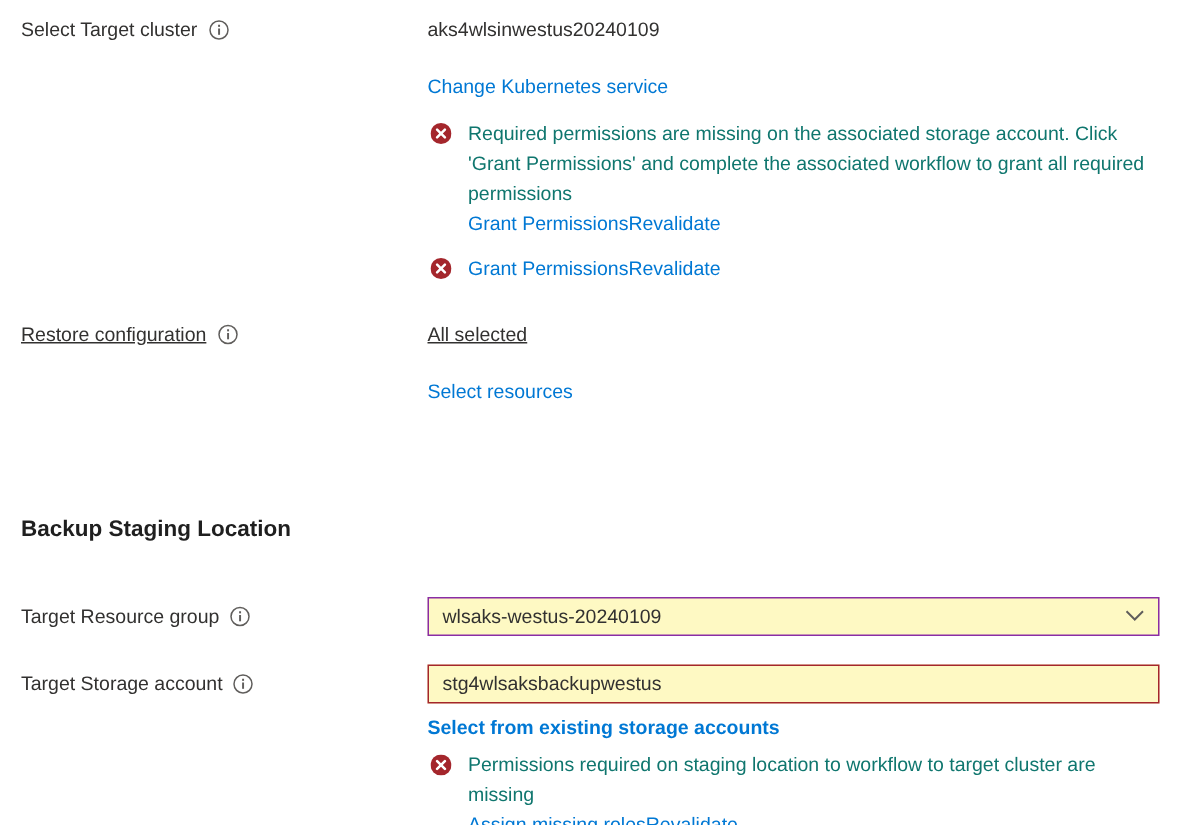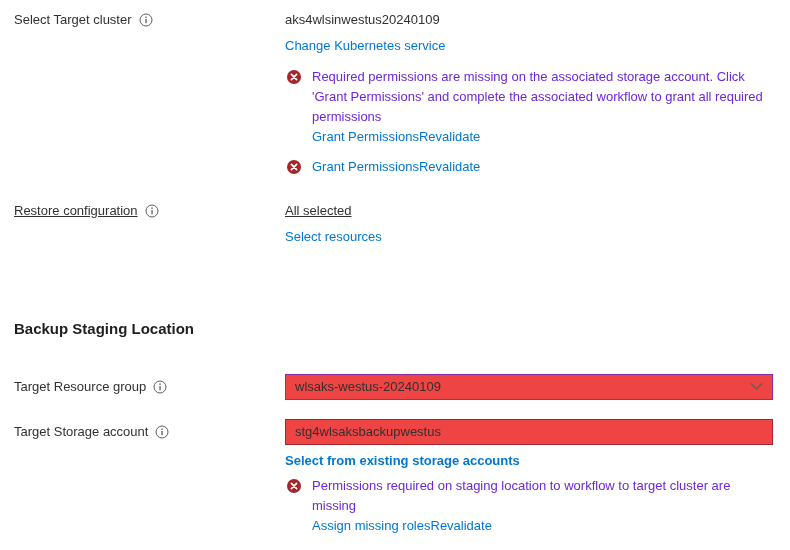--- a/index.html
+++ b/index.html
@@ -16,43 +16,43 @@
   .value-col { width: 488px; }
 
   .info-icon { display: inline-flex; flex-shrink: 0; }
   .value-line { line-height: 20px; }
   a.link { color: #0078d4; text-decoration: none; cursor: pointer; line-height: 20px; display: inline-block; }
   .link-row { display: flex; line-height: 20px; }
 
   .error-block { display: flex; align-items: flex-start; }
   .error-icon { flex-shrink: 0; margin-top: 3px; margin-left: 2px; }
   .error-body { margin-left: 11px; }
-  .error-msg { color: #6d28d9; line-height: 20px; max-width: 455px; }
+  .error-msg { color: #0f766e; line-height: 20px; max-width: 455px; }
 
   .err1 { margin-top: 11px; }
   .err2 { margin-top: 10px; }
 
   .row-restore { margin-top: 24px; text-decoration: underline; }
   .section-header { margin-top: 72px; font-size: 15px; font-weight: 700; color: #1f1f1f; line-height: 20px; }
   .row-rg { margin-top: 35px; }
   .row-sa { margin-top: 19px; }
   .row-rg .label-col, .row-sa .label-col { padding-top: 3px; }
 
   .field-box {
     width: 100%; height: 26px;
     display: flex; align-items: center; justify-content: space-between;
     padding: 0 9px;
-    background: #ef4444;
+    background: #fef9c3;
     line-height: 24px;
   }
   .dropdown { border: 1.5px solid #8a2da5; cursor: pointer; }
   .text-input { border: 1.5px solid #a4262c; }
   .bold-link { font-weight: 700; margin-top: 6px; }
   .err3 { margin-top: 5px; }
-  .gap2 { margin-top: 6px; }
+  .gap2 { margin-top: 18px; }
 </style>
 </head>
 <body>
 
 <div class="row">
   <div class="label-col">
     <span>Select Target cluster</span>
     <span class="info-icon">
       <svg width="14" height="14" viewBox="0 0 14 14">
           <circle cx="7" cy="7" r="6" fill="none" stroke="#605e5c" stroke-width="1"></circle>

